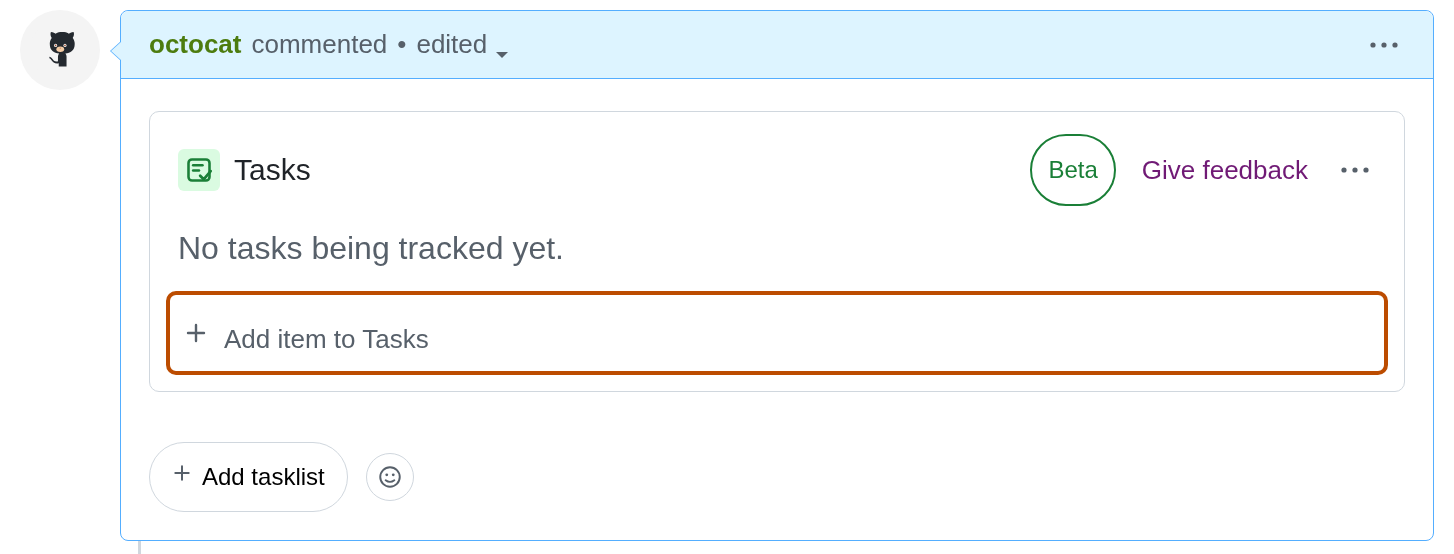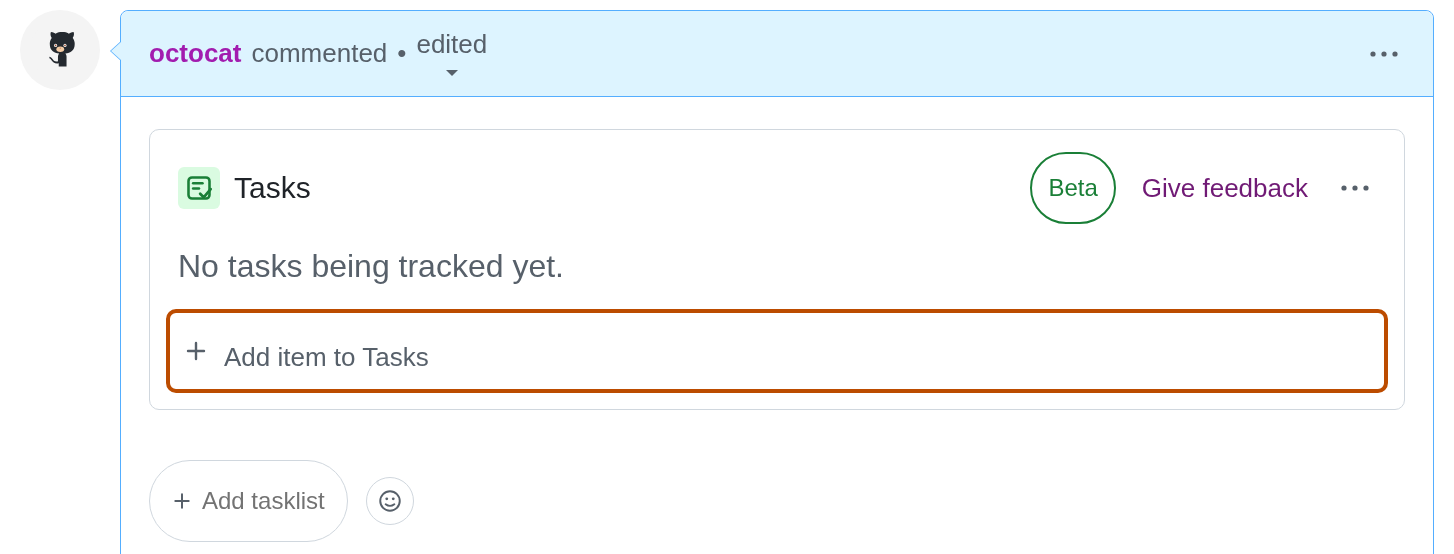--- a/index.html
+++ b/index.html
@@ -71,28 +71,27 @@
     }
     .header-left {
       display: flex;
       align-items: center;
       gap: 10px;
       font-size: 26px;
       color: #57606a;
     }
     .username {
       font-weight: 600;
-      color: #a21caf;
+      color: #4d7c0f;
     }
     .edited-dropdown {
       display: inline-flex;
-      align-items: center;
+      align-items: flex-end;
       gap: 8px;
       cursor: pointer;
-      flex-direction: column;
     }
     .kebab-btn {
       background: none;
       border: none;
       color: #57606a;
       cursor: pointer;
       padding: 6px;
       display: flex;
       align-items: center;
     }
@@ -171,26 +170,26 @@
     .footer-actions {
       margin-top: 50px;
       display: flex;
       align-items: center;
       gap: 18px;
     }
     .add-tasklist-btn {
       border: 1px solid #d0d7de;
       background: #fff;
       border-radius: 999px;
-      padding: 26px 22px;
-      display: flex;
-      align-items: center;
+      padding: 20px 22px;
+      display: flex;
+      align-items: flex-start;
       gap: 10px;
       font-size: 24px;
-      color: #737373;
+      color: #000000;
       cursor: pointer;
     }
     .emoji-btn {
       border: 1px solid #d0d7de;
       background: #fff;
       border-radius: 50%;
       width: 48px;
       height: 48px;
       display: flex;
       align-items: center;

